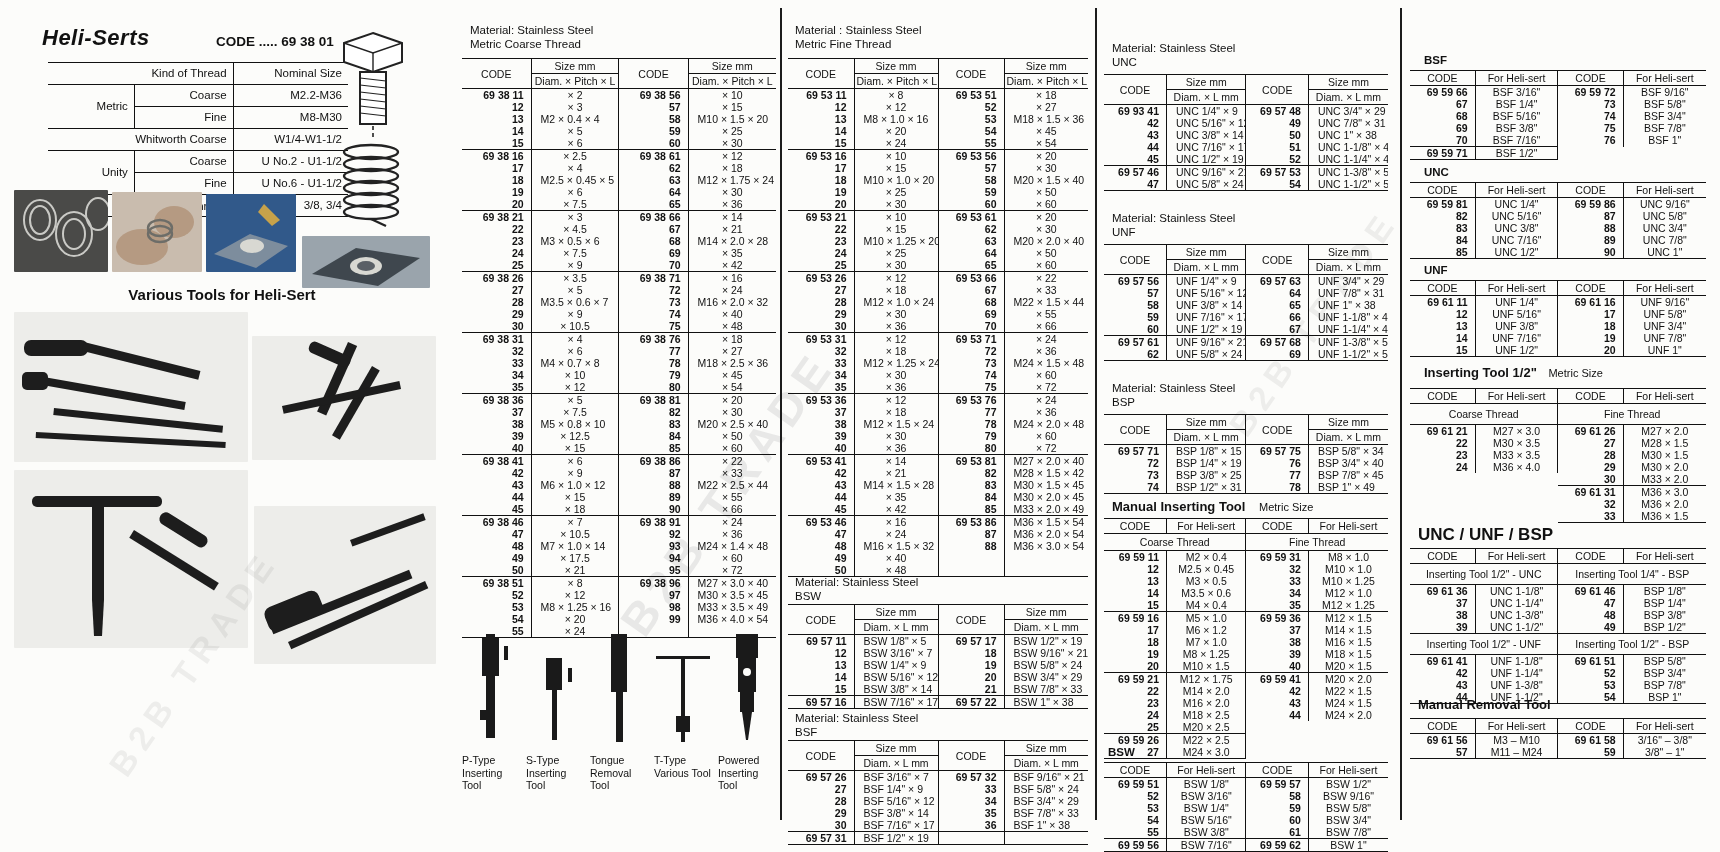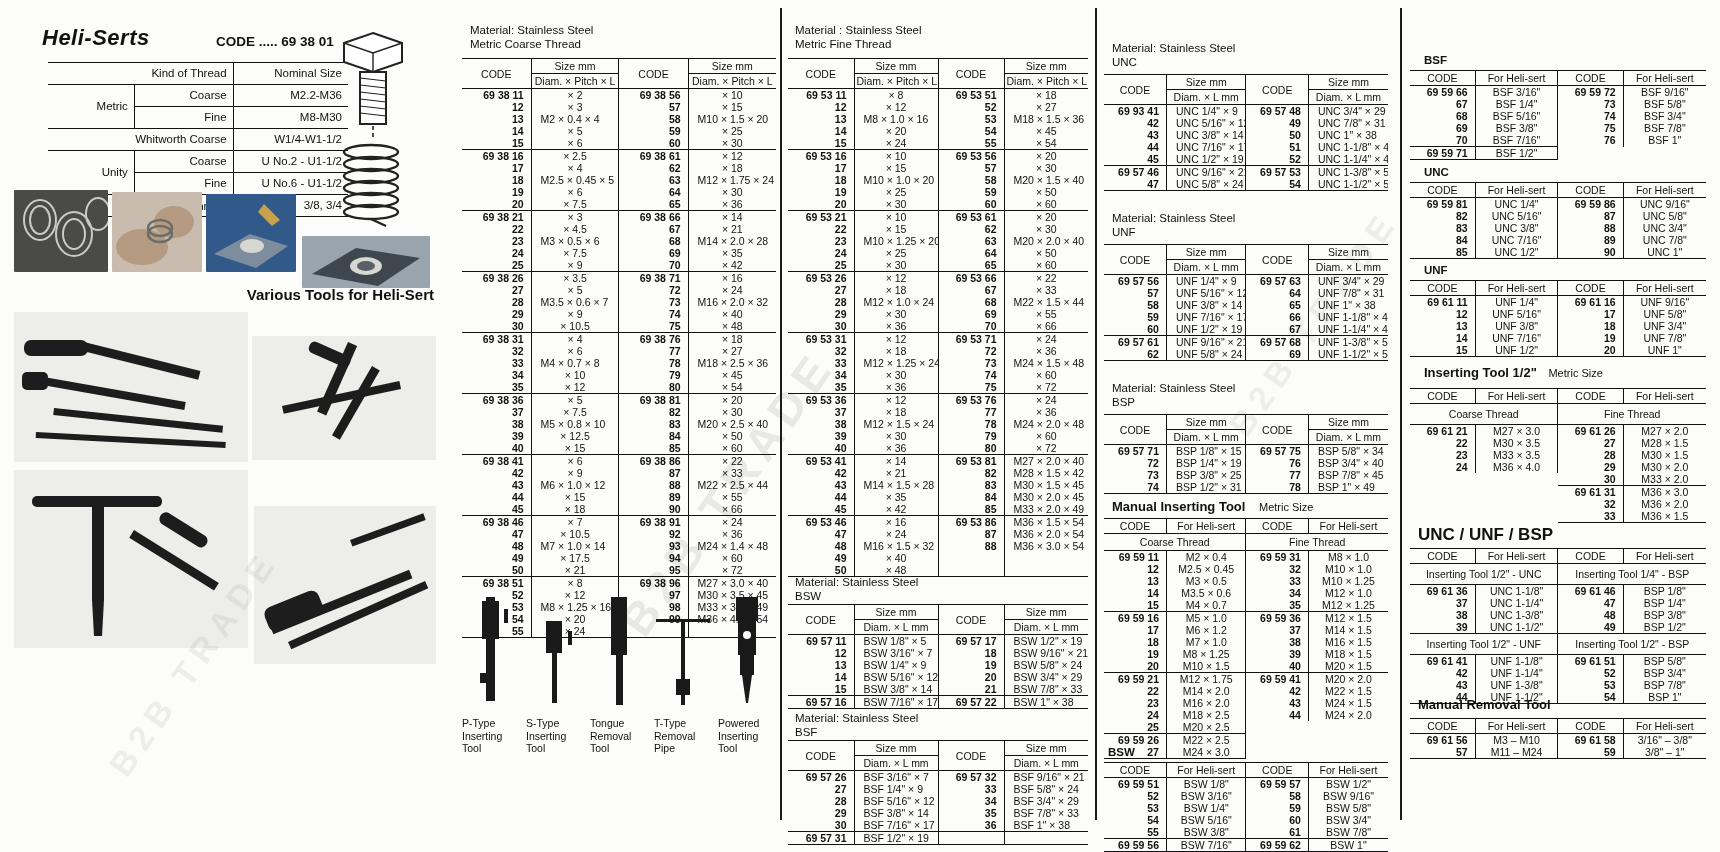--- a/index.html
+++ b/index.html
@@ -8,21 +8,21 @@
 
 
 .vdiv{position:absolute;top:8px;height:812px;width:2px;background:#1c1c1c;}
 
 
 .abs{position:absolute;}
 
 
 .hs-title{font:italic bold 22px/24px "Liberation Sans",sans-serif;letter-spacing:.5px;}
 .hs-code{font:bold 13.5px/16px "Liberation Sans",sans-serif;}
-.caption{font:bold 15px/18px "Liberation Sans",sans-serif;text-align:right;}
+.caption{font:bold 15px/18px "Liberation Sans",sans-serif;text-align:center;}
 
 table.kind{border-collapse:collapse;width:300px;border-top:1.5px solid #111;border-bottom:1.5px solid #111;}
 table.kind td{font-size:11.5px;line-height:13px;padding:4px 6px;border-bottom:1px solid #111;text-align:right;}
 table.kind td.v{border-left:1px solid #111;}
 table.kind td.g{border-right:1px solid #111;}
 table.kind tr.hdr td{padding:4px 6px;}
 table.kind td.pipe{line-height:12px;}
 
 .photo{position:absolute;overflow:hidden;border-radius:1px;}
 .photo svg{display:block;}
@@ -527,21 +527,21 @@
           <tr>
             <td class="cd">55</td>
             <td class="vl x">× 24</td>
             <td class="cd"> </td>
             <td class="vl"> </td>
           </tr>
         </tbody>
       </table>
   </div>
 
-  <div class="tools-row" style="left:462px;top:595px;width:314px;">
+  <div class="tools-row" style="left:462px;top:632px;width:314px;">
     <div class="toolfig">
       <svg width="46" height="112" viewBox="0 0 46 112">
         <g fill="#1a1a1a">
             <rect x="18" y="2" width="9" height="104"></rect>
             <rect x="14" y="6" width="17" height="38"></rect>
             <rect x="36" y="14" width="4" height="14"></rect>
             <rect x="12" y="78" width="6" height="10"></rect>
           </g>
       </svg>
       <div class="tl">P-Type Inserting Tool</div>
@@ -567,21 +567,21 @@
     </div>
     <div class="toolfig">
       <svg width="58" height="112" viewBox="0 0 58 112">
         <g fill="#1a1a1a">
             <rect x="2" y="24" width="54" height="3"></rect>
             <rect x="27" y="24" width="4" height="62"></rect>
             <rect x="22" y="84" width="14" height="16"></rect>
             <rect x="27" y="100" width="4" height="10"></rect>
           </g>
       </svg>
-      <div class="tl">T-Type Removal Pipe</div>
+      <div class="tl">T-Type Various Tool</div>
     </div>
     <div class="toolfig">
       <svg width="46" height="112" viewBox="0 0 46 112">
         <g fill="#1a1a1a">
             <rect x="12" y="2" width="22" height="24"></rect>
             <rect x="14" y="26" width="18" height="34"></rect>
             <rect x="16" y="60" width="14" height="20"></rect>
             <polygon points="18,80 28,80 24,108 22,108"></polygon>
           </g>
         <circle cx="23" cy="40" r="4" fill="#fcfcfa"></circle>
@@ -1228,21 +1228,21 @@
             <td class="vl">M10 × 1.25</td>
           </tr>
           <tr>
             <td class="cd">14</td>
             <td class="vl">M3.5 × 0.6</td>
             <td class="cd">34</td>
             <td class="vl">M12 × 1.0</td>
           </tr>
           <tr>
             <td class="cd">15</td>
-            <td class="vl">M4 × 0.7</td>
+            <td class="vl">M4 × 0.4</td>
             <td class="cd">35</td>
             <td class="vl">M12 × 1.25</td>
           </tr>
           <tr class="gtop">
             <td class="cd">69 59 16</td>
             <td class="vl">M5 × 1.0</td>
             <td class="cd">69 59 36</td>
             <td class="vl">M12 × 1.5</td>
           </tr>
           <tr>

